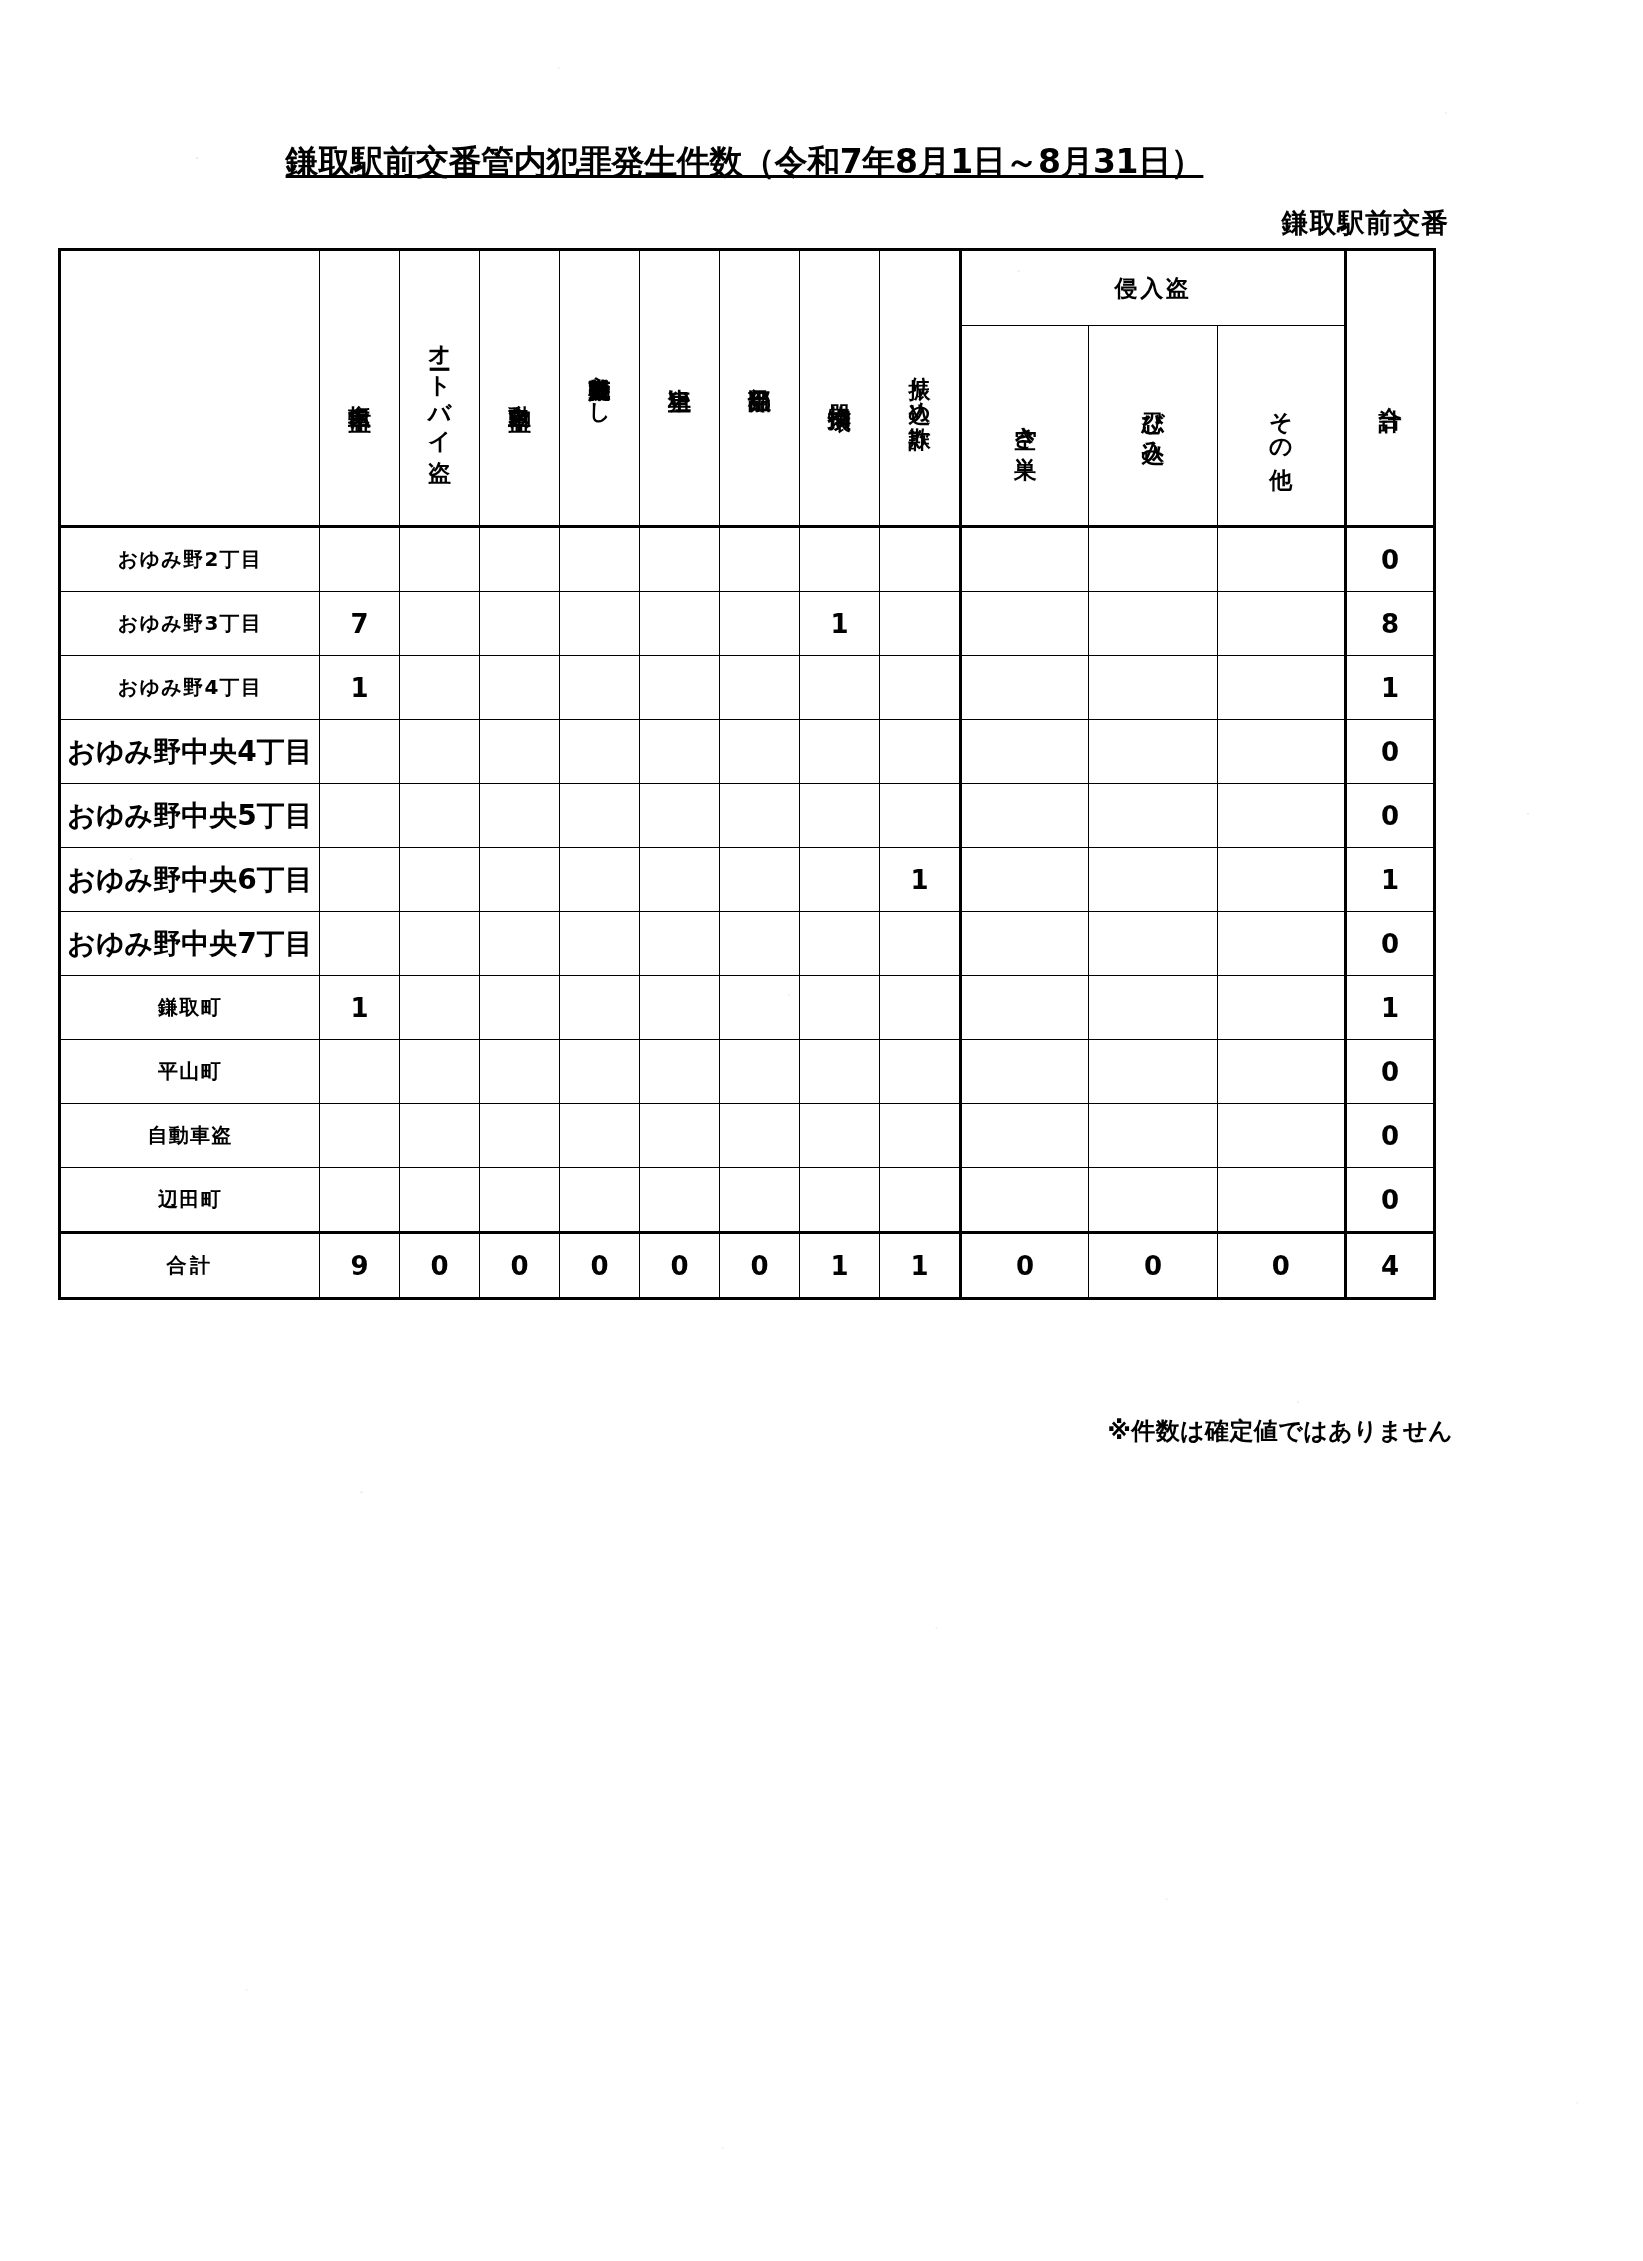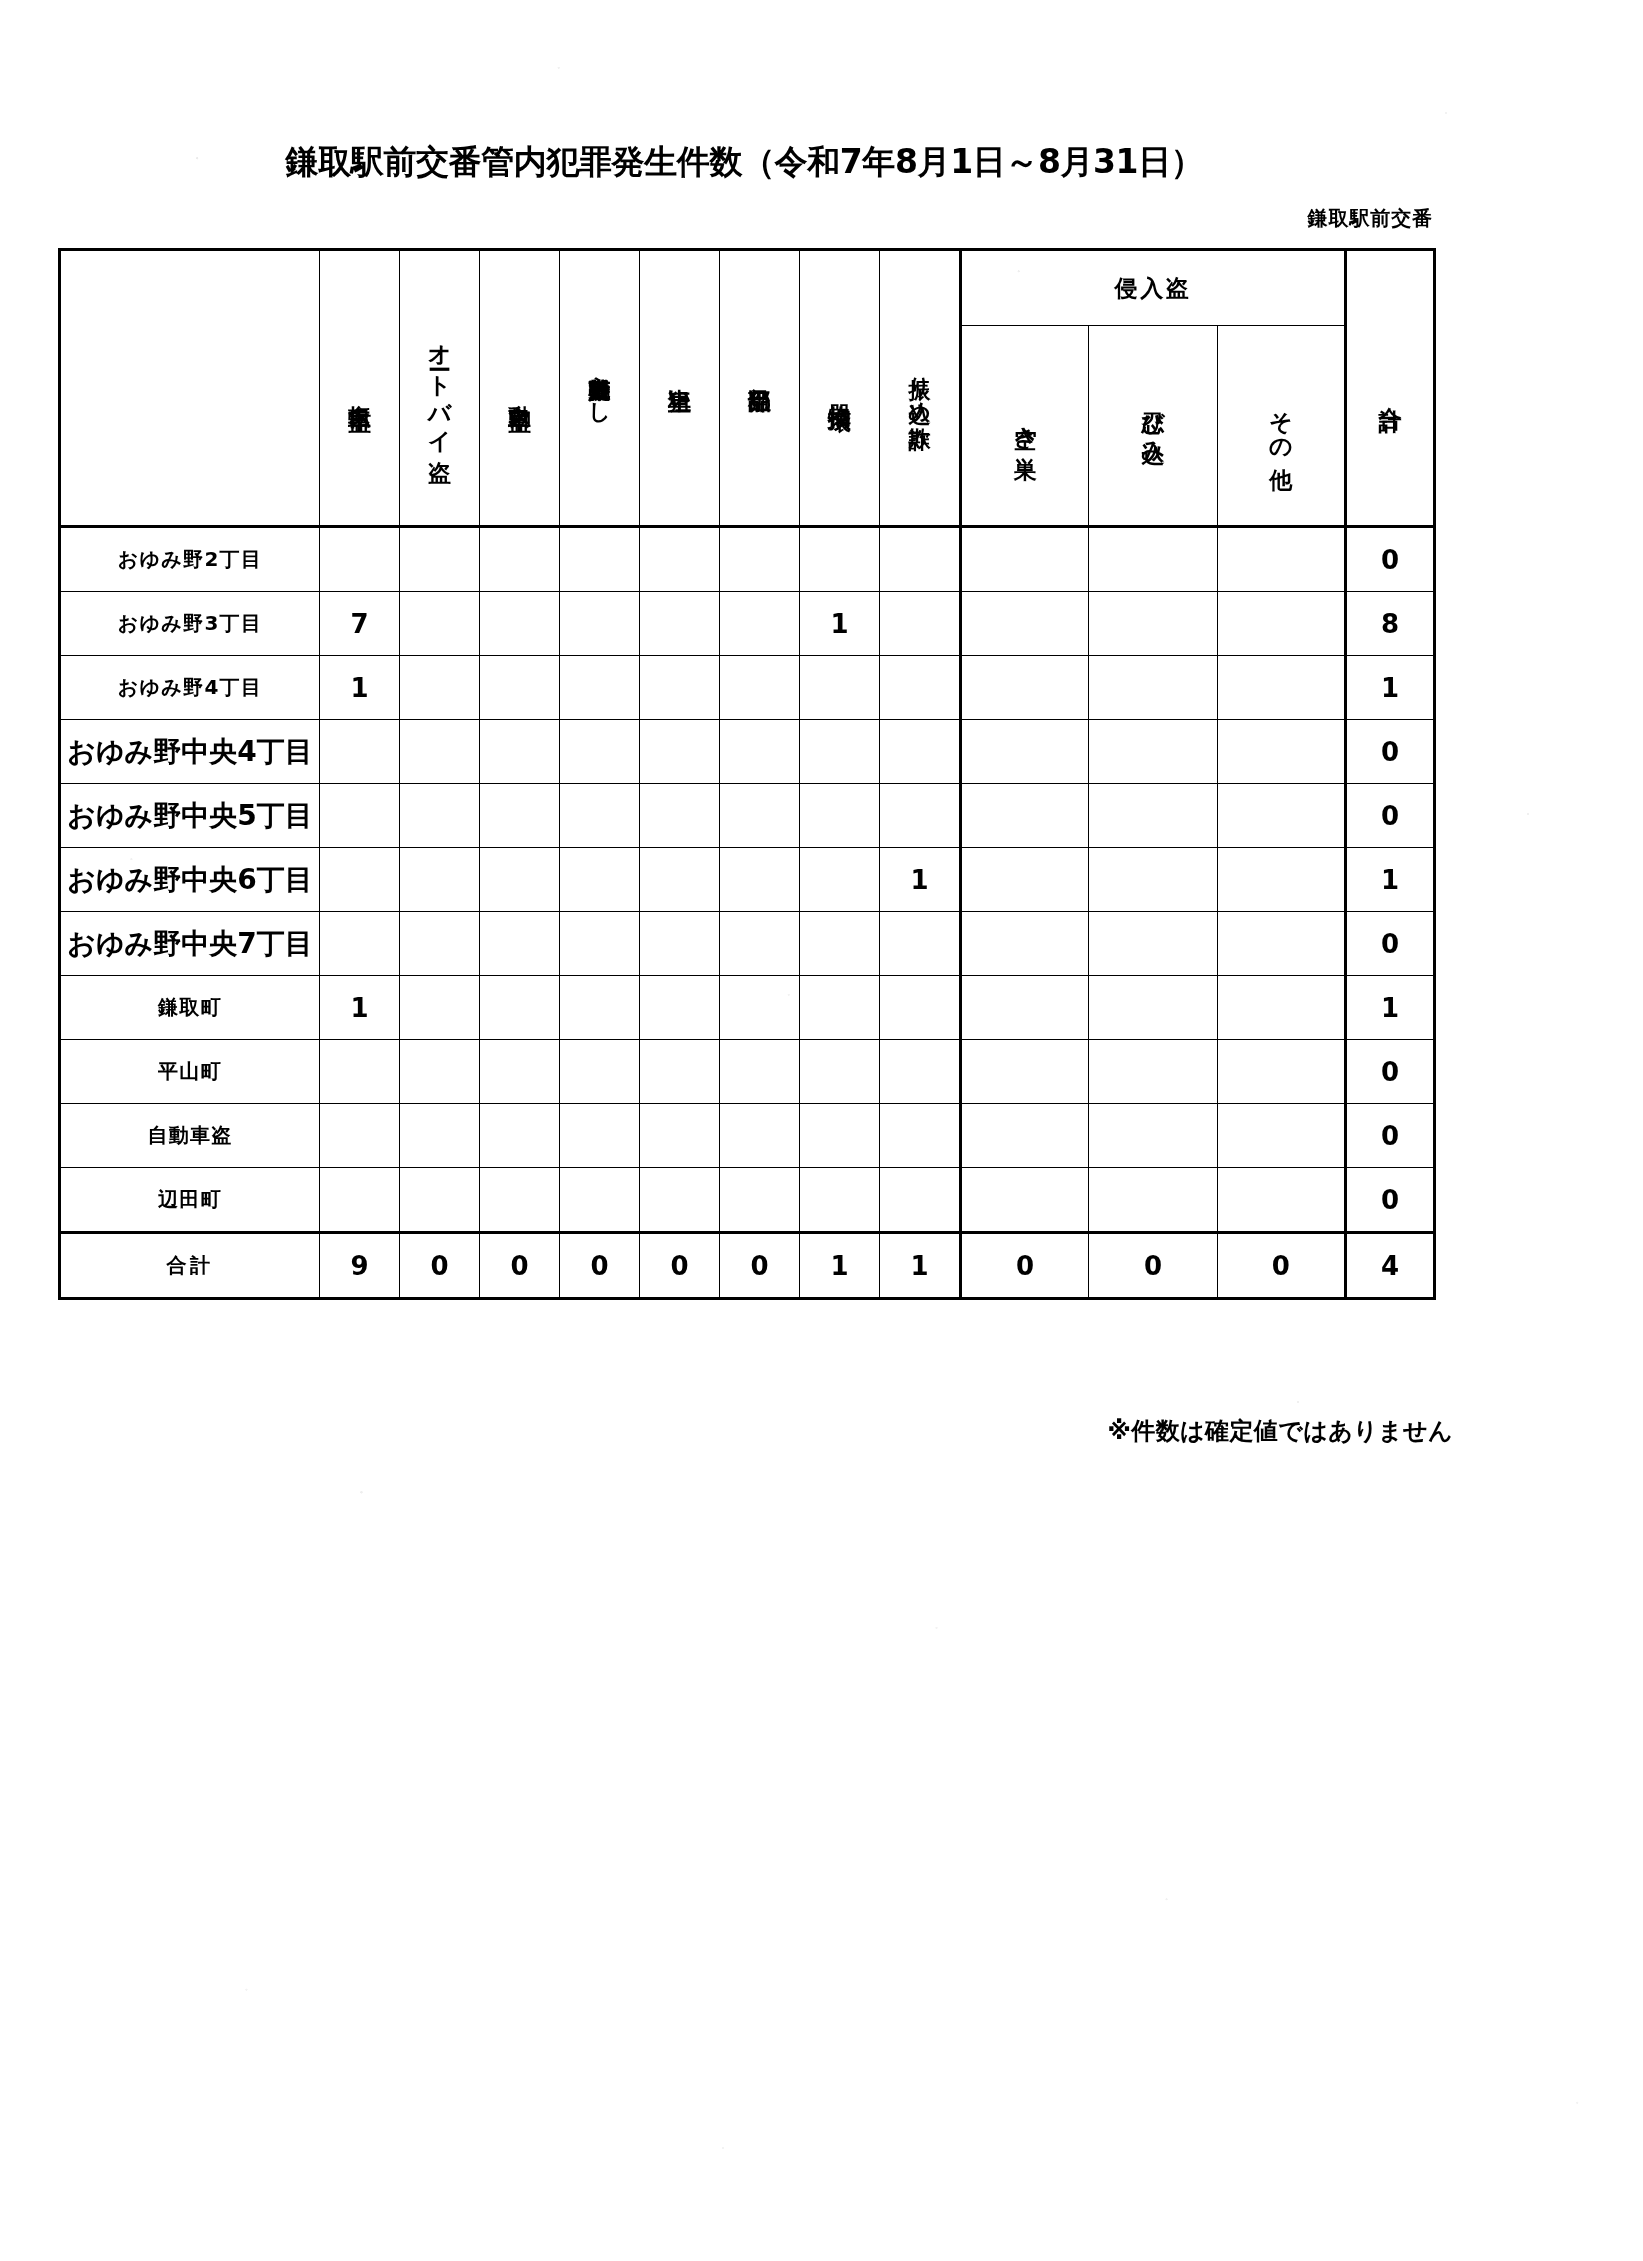--- a/index.html
+++ b/index.html
@@ -51,26 +51,27 @@
     position: absolute;
     left: 0;
     top: 144px;
     width: 1489px;
     text-align: center;
     font-size: 33px;
     font-weight: bold;
     letter-spacing: -0.4px;
     white-space: nowrap;
     line-height: 1.1;
+    text-decoration: underline;
   }
   .doc-subtitle {
     position: absolute;
-    right: 210px;
+    right: 194px;
     top: 205px;
-    font-size: 20px;
+    font-size: 27px;
     font-weight: bold;
     letter-spacing: 0.9px;
     white-space: nowrap;
   }
 
   
   .table-wrap {
     position: absolute;
     left: 58px;
     top: 248px;

